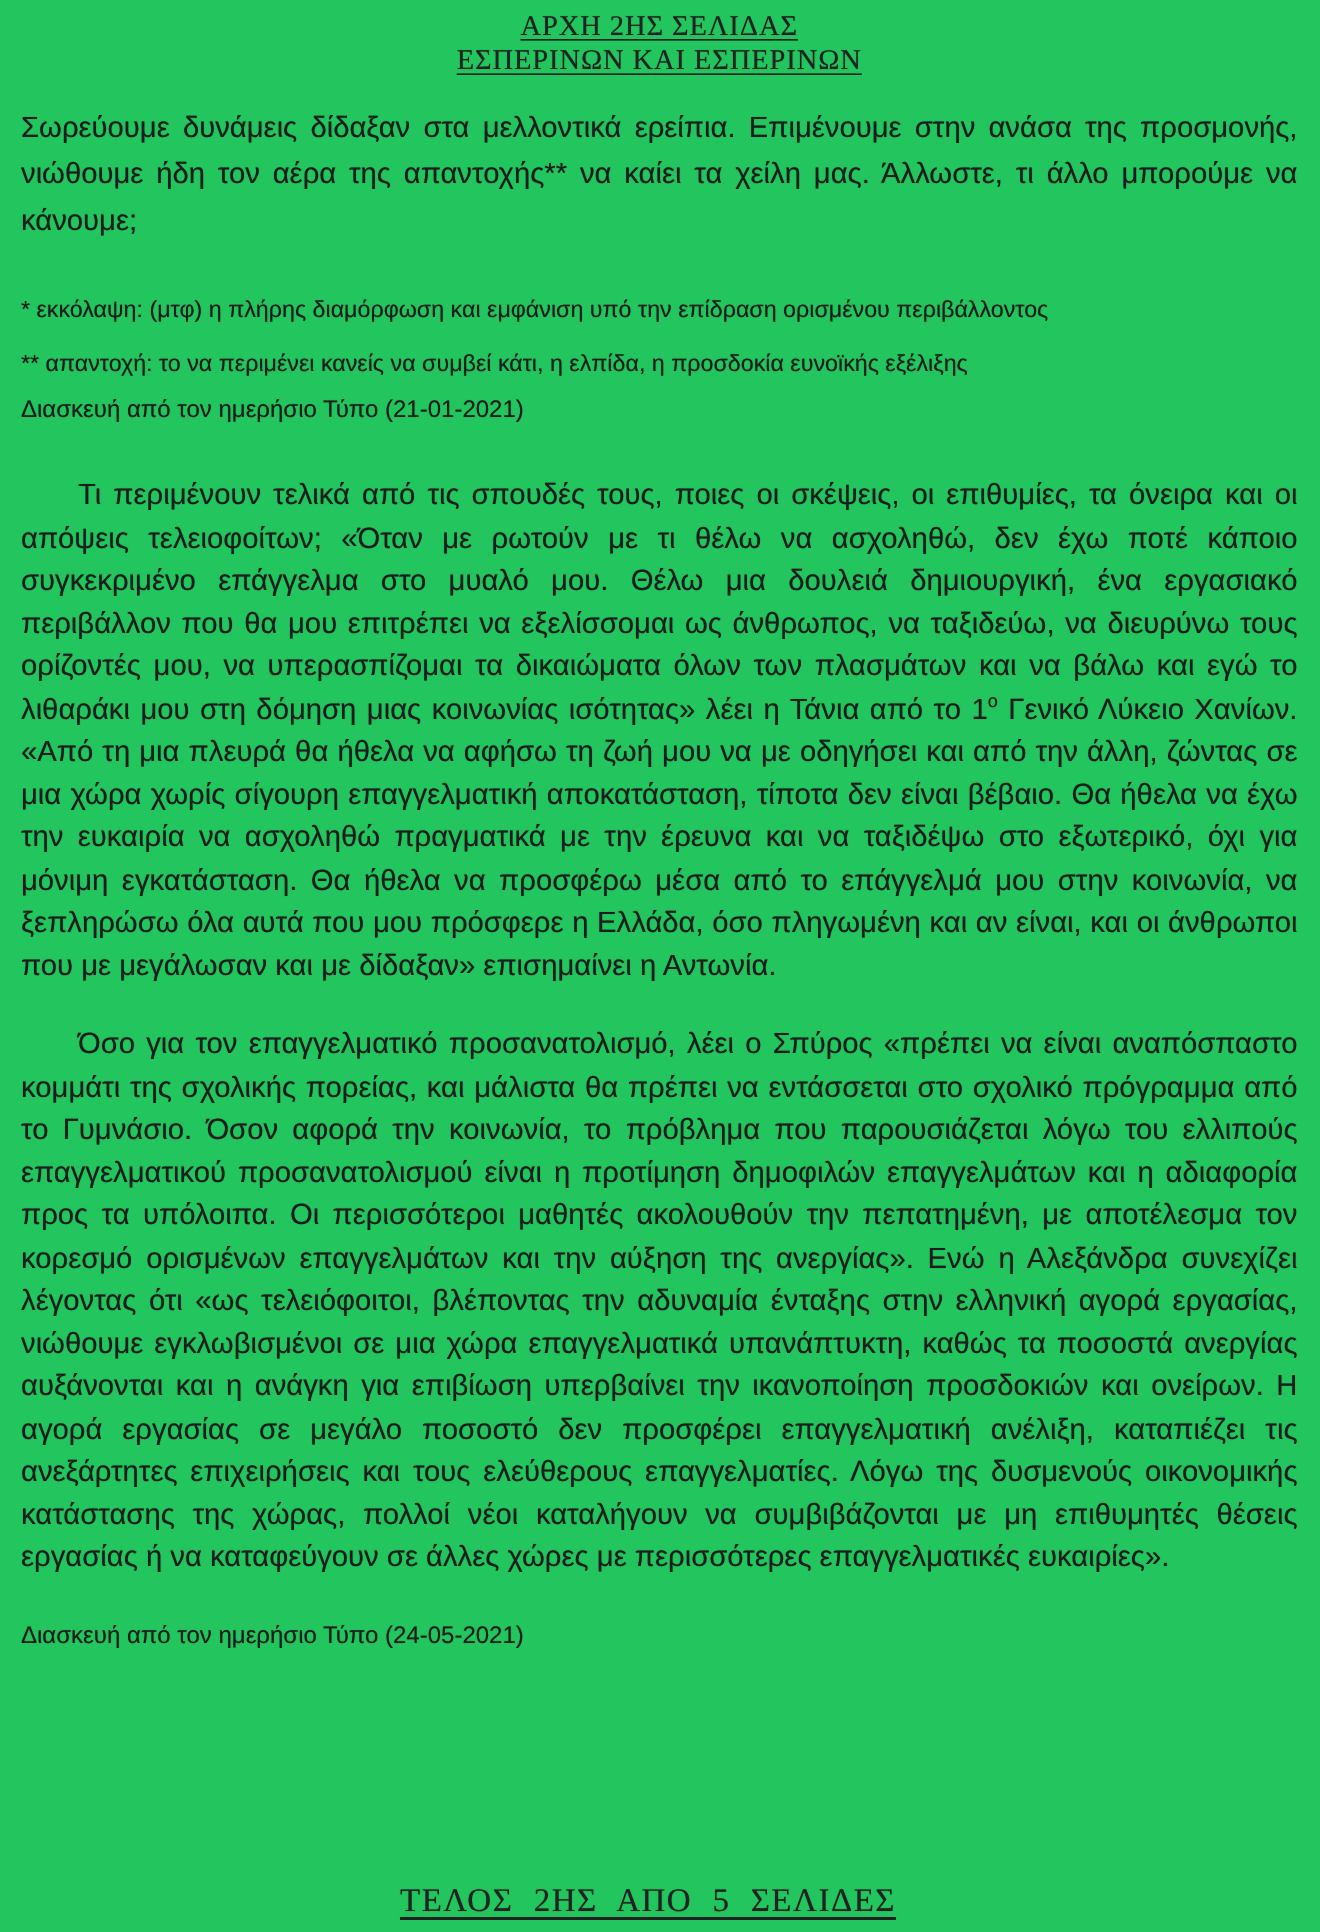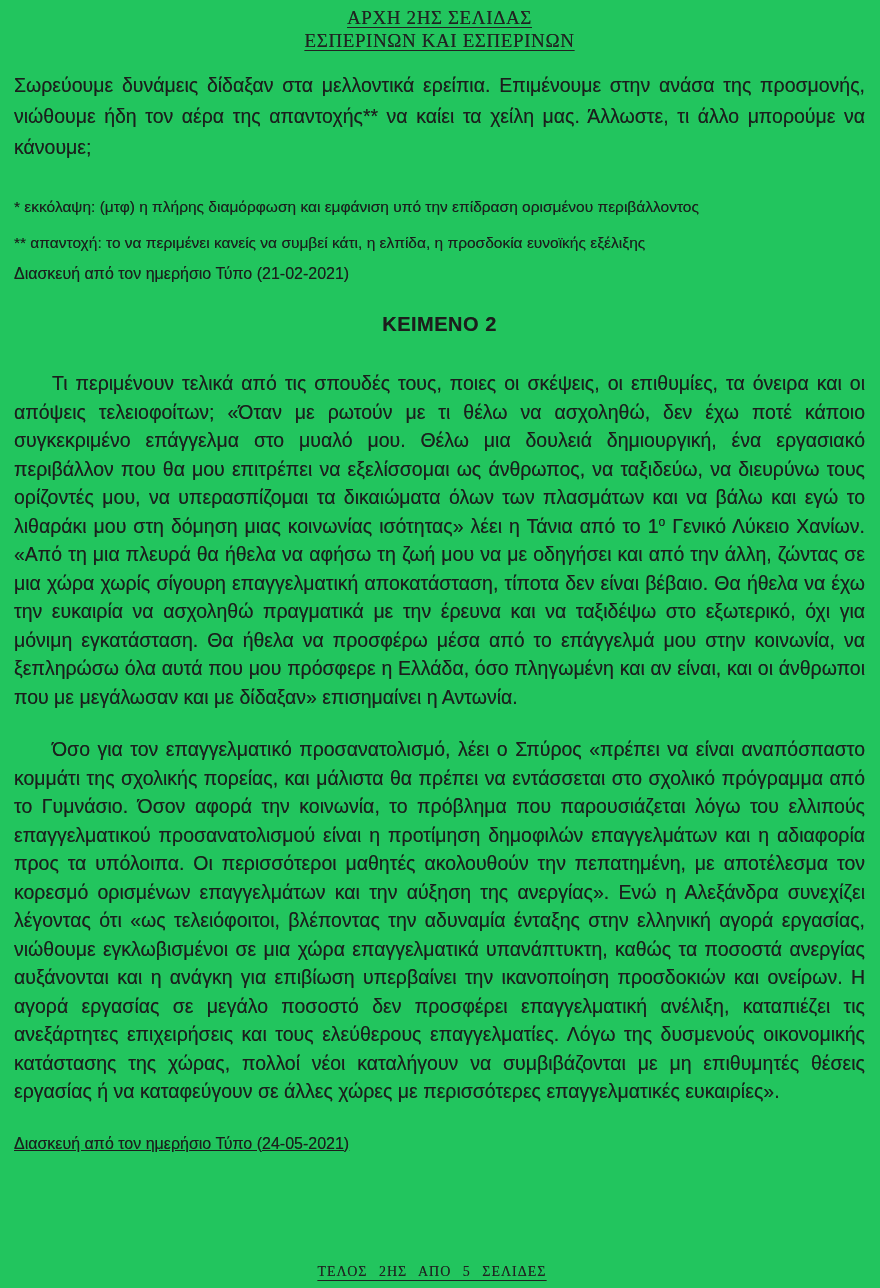--- a/index.html
+++ b/index.html
@@ -53,29 +53,29 @@
     margin: 30px 0 0 0;
     text-align: center;
     font-size: 20px;
     line-height: 23px;
     font-weight: bold;
     letter-spacing: 0.5px;
   }
   .body-text.indented { text-indent: 38px; }
   .para-first { margin-top: 33px; }
   .para-next  { margin-top: 24px; }
-  .source-2 { margin-top: 28px; text-decoration: underline; }
+  .source-2 { margin-top: 28px; }
   sup { font-size: 0.62em; line-height: 0; }
   .page-footer {
     position: absolute;
     left: 0; right: 16px;
     bottom: 8px;
     text-align: center;
     font-family: "Liberation Serif", serif;
-    font-size: 14px;
+    font-size: 22px;
     letter-spacing: 1px;
     word-spacing: 7px;
     color: #222222;
   }
   .footer-line {
     text-decoration: underline;
     text-underline-offset: 4px;
   }
 </style>
 </head>
@@ -86,23 +86,22 @@
   <div class="page-header">
     <div class="header-line">ΑΡΧΗ 2ΗΣ ΣΕΛΙΔΑΣ</div>
     <div class="header-line">ΕΣΠΕΡΙΝΩΝ ΚΑΙ ΕΣΠΕΡΙΝΩΝ</div>
   </div>
 
   <p class="body-text intro">Σωρεύουμε δυνάμεις δίδαξαν στα μελλοντικά ερείπια. Επιμένουμε στην ανάσα της προσμονής, νιώθουμε ήδη τον αέρα της απαντοχής** να καίει τα χείλη μας. Άλλωστε, τι άλλο μπορούμε να κάνουμε;</p>
 
   <p class="footnote footnote-first">* εκκόλαψη: (μτφ) η πλήρης διαμόρφωση και εμφάνιση υπό την επίδραση ορισμένου περιβάλλοντος</p>
   <p class="footnote">** απαντοχή: το να περιμένει κανείς να συμβεί κάτι, η ελπίδα, η προσδοκία ευνοϊκής εξέλιξης</p>
 
-  <p class="source">Διασκευή από τον ημερήσιο Τύπο (21-02-2021)</p>
+  <p class="source">Διασκευή από τον ημερήσιο Τύπο (21-01-2021)</p>
 
-  <h2 class="section-title">ΚΕΙΜΕΝΟ 2</h2>
 
   <p class="body-text indented para-first">Τι περιμένουν τελικά από τις σπουδές τους, ποιες οι σκέψεις, οι επιθυμίες, τα όνειρα και οι απόψεις τελειοφοίτων; «Όταν με ρωτούν με τι θέλω να ασχοληθώ, δεν έχω ποτέ κάποιο συγκεκριμένο επάγγελμα στο μυαλό μου. Θέλω μια δουλειά δημιουργική, ένα εργασιακό περιβάλλον που θα μου επιτρέπει να εξελίσσομαι ως άνθρωπος, να ταξιδεύω, να διευρύνω τους ορίζοντές μου, να υπερασπίζομαι τα δικαιώματα όλων των πλασμάτων και να βάλω και εγώ το λιθαράκι μου στη δόμηση μιας κοινωνίας ισότητας» λέει η Τάνια από το 1<sup>ο</sup> Γενικό Λύκειο Χανίων. «Από τη μια πλευρά θα ήθελα να αφήσω τη ζωή μου να με οδηγήσει και από την άλλη, ζώντας σε μια χώρα χωρίς σίγουρη επαγγελματική αποκατάσταση, τίποτα δεν είναι βέβαιο. Θα ήθελα να έχω την ευκαιρία να ασχοληθώ πραγματικά με την έρευνα και να ταξιδέψω στο εξωτερικό, όχι για μόνιμη εγκατάσταση. Θα ήθελα να προσφέρω μέσα από το επάγγελμά μου στην κοινωνία, να ξεπληρώσω όλα αυτά που μου πρόσφερε η Ελλάδα, όσο πληγωμένη και αν είναι, και οι άνθρωποι που με μεγάλωσαν και με δίδαξαν» επισημαίνει η Αντωνία.</p>
   <p class="body-text indented para-next">Όσο για τον επαγγελματικό προσανατολισμό, λέει ο Σπύρος «πρέπει να είναι αναπόσπαστο κομμάτι της σχολικής πορείας, και μάλιστα θα πρέπει να εντάσσεται στο σχολικό πρόγραμμα από το Γυμνάσιο. Όσον αφορά την κοινωνία, το πρόβλημα που παρουσιάζεται λόγω του ελλιπούς επαγγελματικού προσανατολισμού είναι η προτίμηση δημοφιλών επαγγελμάτων και η αδιαφορία προς τα υπόλοιπα. Οι περισσότεροι μαθητές ακολουθούν την πεπατημένη, με αποτέλεσμα τον κορεσμό ορισμένων επαγγελμάτων και την αύξηση της ανεργίας». Ενώ η Αλεξάνδρα συνεχίζει λέγοντας ότι «ως τελειόφοιτοι, βλέποντας την αδυναμία ένταξης στην ελληνική αγορά εργασίας, νιώθουμε εγκλωβισμένοι σε μια χώρα επαγγελματικά υπανάπτυκτη, καθώς τα ποσοστά ανεργίας αυξάνονται και η ανάγκη για επιβίωση υπερβαίνει την ικανοποίηση προσδοκιών και ονείρων. Η αγορά εργασίας σε μεγάλο ποσοστό δεν προσφέρει επαγγελματική ανέλιξη, καταπιέζει τις ανεξάρτητες επιχειρήσεις και τους ελεύθερους επαγγελματίες. Λόγω της δυσμενούς οικονομικής κατάστασης της χώρας, πολλοί νέοι καταλήγουν να συμβιβάζονται με μη επιθυμητές θέσεις εργασίας ή να καταφεύγουν σε άλλες χώρες με περισσότερες επαγγελματικές ευκαιρίες».</p>
 
   <p class="source source-2">Διασκευή από τον ημερήσιο Τύπο (24-05-2021)</p>
 
   <div class="page-footer">
     <span class="footer-line">ΤΕΛΟΣ 2ΗΣ ΑΠΟ 5 ΣΕΛΙΔΕΣ</span>
   </div>
 

